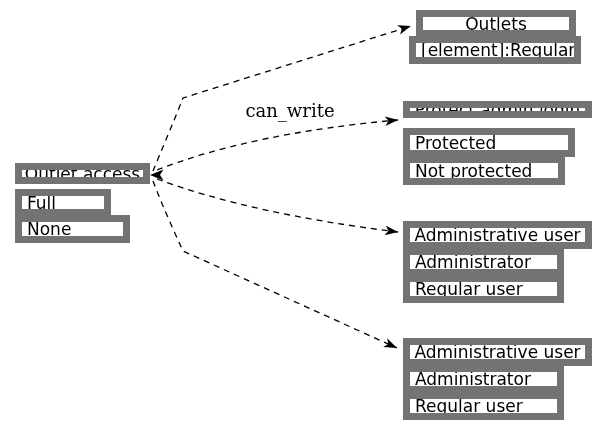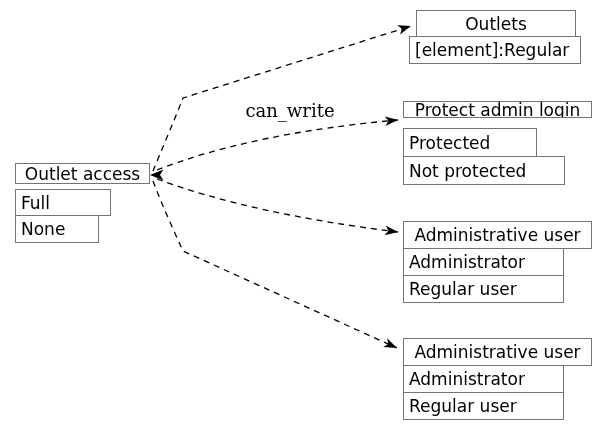--- a/index.html
+++ b/index.html
@@ -2,21 +2,21 @@
 <html><head>
 <meta charset="utf-8">
 <style>
   html,body{margin:0;padding:0;background:#fff;}
   .stage{
     position:relative;width:608px;height:434px;background:#ffffff;
     font-family:"DejaVu Sans",sans-serif;overflow:hidden;
   }
   .edges{position:absolute;left:0;top:0;width:608px;height:434px;}
   .cell{
-    position:absolute;background:#ffffff;border:1px solid #737373;
+    position:absolute;background:#ffffff;border:7px solid #737373;
     box-sizing:border-box;font-size:17px;color:#000;
     display:flex;align-items:center;white-space:nowrap;overflow:hidden;
   }
   .cell.hdr{justify-content:center;}
   .cell.row{padding-left:5px;justify-content:flex-start;}
   .elabel{
     position:absolute;font-family:"DejaVu Serif",serif;font-size:18px;
     color:#000;text-align:center;white-space:nowrap;line-height:21px;
   }
 </style>
@@ -34,31 +34,31 @@
     <path d="M153,171 C162,149 174,121 183,98 L411,26" fill="none" stroke="#000" stroke-width="1.3" stroke-dasharray="6,5" marker-end="url(#ah)"></path>
     <path d="M157,170 Q252,133 398,120" fill="none" stroke="#000" stroke-width="1.3" stroke-dasharray="6,5" marker-end="url(#ah)"></path>
     <path d="M157,179 Q252,214 398,232" fill="none" stroke="#000" stroke-width="1.3" stroke-dasharray="6,5" marker-end="url(#ah)"></path>
     <path d="M153,181 C162,205 173,229 183,251 L397,348" fill="none" stroke="#000" stroke-width="1.3" stroke-dasharray="6,5" marker-end="url(#ah)"></path>
     <path d="M150,175 L163.5,169.6 L160,175 L163.5,180.4 Z" fill="#000"></path>
   </svg>
 
   <div>
     <div class="cell hdr" style="left:15px;top:163px;width:135px;height:21px">Outlet access</div>
     <div class="cell row" style="left:15px;top:189px;width:96px;height:27px">Full</div>
-    <div class="cell row" style="left:15px;top:215px;width:84px;height:28px">None</div>
+    <div class="cell row" style="left:15px;top:215px;width:115px;height:28px">None</div>
   </div>
 
   <div>
     <div class="cell hdr" style="left:416px;top:10px;width:160px;height:27px">Outlets</div>
     <div class="cell row" style="left:409px;top:36px;width:172px;height:28px">[element]:Regular</div>
   </div>
 
   <div>
     <div class="cell hdr" style="left:403px;top:101px;width:189px;height:17px">Protect admin login</div>
-    <div class="cell row" style="left:403px;top:128px;width:134px;height:29px">Protected</div>
+    <div class="cell row" style="left:403px;top:128px;width:172px;height:29px">Protected</div>
     <div class="cell row" style="left:403px;top:156px;width:162px;height:29px">Not protected</div>
   </div>
 
   <div>
     <div class="cell hdr" style="left:403px;top:221px;width:189px;height:28px">Administrative user</div>
     <div class="cell row" style="left:403px;top:248px;width:161px;height:28px">Administrator</div>
     <div class="cell row" style="left:403px;top:275px;width:161px;height:28px">Regular user</div>
   </div>
 
   <div>

